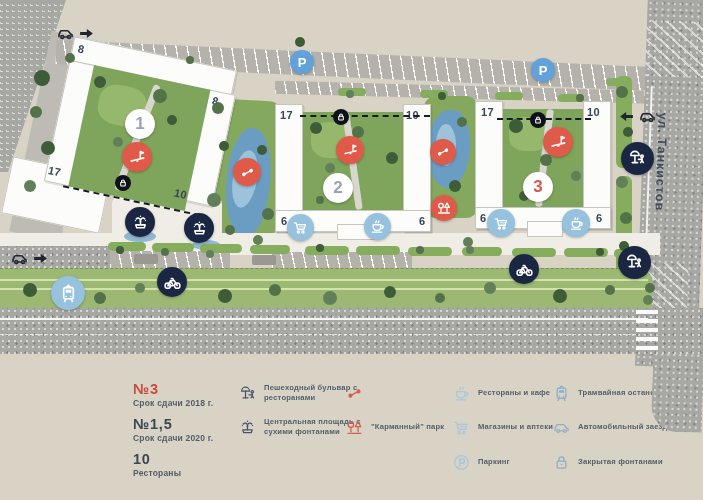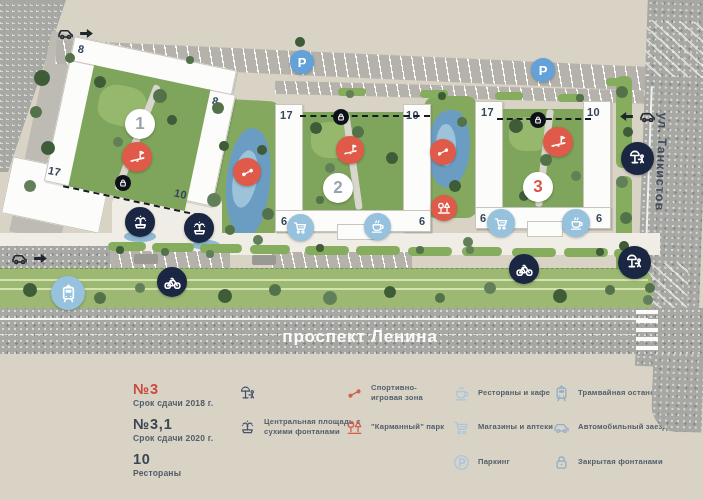--- a/index.html
+++ b/index.html
@@ -144,21 +144,20 @@
 
     <div class="abs" style="left:0;top:268px;width:652px;height:44px;background:#9cb873;border-radius:0 14px 0 0;z-index:5;border-top:1.5px dashed #74935a;"></div>
     <div class="bikeline" style="left:0;top:279px;width:648px;"></div>
     <div class="bikeline" style="left:0;top:288px;width:648px;"></div>
 
     <div class="abs asphalt" style="left:0;top:308px;width:703px;height:46px;z-index:10;">
       <div class="abs" style="left:0;top:10px;width:648px;height:2px;background:rgba(255,255,255,.9);"></div>
       <div class="abs" style="left:0;top:26px;width:636px;height:0;border-top:1.5px dashed rgba(255,255,255,.7);"></div>
       <div class="abs" style="left:636px;top:2px;width:22px;height:42px;background:repeating-linear-gradient(to bottom,rgba(255,255,255,.95) 0 4px,transparent 4px 9px);"></div>
     </div>
-    <div id="prospekt-label">проспект Ленина</div>
 
     <div class="abs asphalt" style="left:652px;top:352px;width:51px;height:80px;border-radius:0 0 0 26px;transform:rotate(2deg);z-index:2;"></div>
 
     <div id="deco-layer" class="abs" style="left:0;top:0;width:703px;height:375px;z-index:20;pointer-events:none;">
         <div class="tree" style="left: 34px; top: 70px; width: 16px; height: 16px; background: rgb(63, 92, 57);"></div>
         <div class="tree" style="left: 30px; top: 106px; width: 12px; height: 12px; background: rgb(84, 114, 74);"></div>
         <div class="tree" style="left: 41px; top: 141px; width: 14px; height: 14px; background: rgb(63, 92, 57);"></div>
         <div class="tree" style="left: 24px; top: 180px; width: 12px; height: 12px; background: rgb(97, 128, 90);"></div>
         <div class="tree" style="left: 65px; top: 53px; width: 10px; height: 10px; background: rgb(84, 114, 74);"></div>
         <div class="tree" style="left: 94px; top: 76px; width: 12px; height: 12px; background: rgb(63, 92, 57);"></div>
@@ -497,36 +496,37 @@
             </svg>
           </span>
         </div>
       </div>
   </div>
 
   <div id="legend" class="abs" style="left:0;top:372px;width:703px;height:128px;">
 
     <div class="lg-title red" style="left:133px;top:9px;">№3</div>
     <div class="lg-sub" style="left:133px;top:26px;">Срок сдачи 2018 г.</div>
-    <div class="lg-title" style="left:133px;top:44px;">№3,1</div>
+    <div class="lg-title" style="left:133px;top:44px;">№1,5</div>
     <div class="lg-sub" style="left:133px;top:61px;">Срок сдачи 2020 г.</div>
     <div class="lg-title" style="left:133px;top:79px;">10</div>
     <div class="lg-sub" style="left:133px;top:96px;">Рестораны</div>
 
     <div class="lg-row" style="left:238px;top:7px;">
       <span class="lg-ico lgi-navy">
           <svg viewBox="0 0 24 24" fill="none" stroke="currentColor" stroke-width="1.6" stroke-linecap="round" stroke-linejoin="round">
             <path d="M4.5 9 a5 5 0 0 1 10 0 Z"></path>
             <path d="M9.5 9 V17.5"></path>
             <path d="M6.3 17.5 h6.4"></path>
             <circle cx="18" cy="10" r="1.5"></circle>
             <path d="M18 11.6 V15 M18 15 l-1.6 2.6 M18 15 l1.6 2.6"></path>
             <path d="M13.8 13.6 h4.2"></path>
           </svg>
         </span>
+      <span class="lg-label">Пешеходный бульвар с ресторанами</span>
     </div>
     <div class="lg-row" style="left:238px;top:41px;">
       <span class="lg-ico lgi-navy">
           <svg viewBox="0 0 24 24" fill="none" stroke="currentColor" stroke-width="1.6" stroke-linecap="round" stroke-linejoin="round">
             <path d="M12 10.5 V14.8"></path>
             <path d="M12 10 C12 6.2 8.4 5.4 6.6 7.6"></path>
             <path d="M12 10 C12 6.2 15.6 5.4 17.4 7.6"></path>
             <circle cx="5.6" cy="9.6" r=".9" fill="currentColor" stroke="none"></circle>
             <circle cx="18.4" cy="9.6" r=".9" fill="currentColor" stroke="none"></circle>
             <circle cx="12" cy="4" r=".9" fill="currentColor" stroke="none"></circle>
@@ -539,21 +539,20 @@
     <div class="lg-row" style="left:345px;top:7px;">
       <span class="lg-ico lgi-red">
           <svg viewBox="0 0 24 24" fill="none" stroke="currentColor" stroke-width="1.6" stroke-linecap="round" stroke-linejoin="round">
             <g transform="rotate(-28 12 12)">
               <path d="M7 12 H17"></path>
               <circle cx="6.2" cy="12" r="2.6" fill="currentColor" stroke="none"></circle>
               <circle cx="17.8" cy="12" r="2.6" fill="currentColor" stroke="none"></circle>
             </g>
           </svg>
         </span>
-      <span class="lg-label" style="width:80px;">Спортивно- игровая зона</span>
     </div>
     <div class="lg-row" style="left:345px;top:41px;">
       <span class="lg-ico lgi-red">
           <svg viewBox="0 0 24 24" fill="none" stroke="currentColor" stroke-width="1.6" stroke-linecap="round" stroke-linejoin="round">
             <circle cx="7.5" cy="8.5" r="3.4"></circle>
             <path d="M7.5 12 V17.5"></path>
             <path d="M16.5 4.5 L20 11 H13 Z"></path>
             <path d="M16.5 11 V17.5"></path>
             <path d="M4 19.5 H20"></path>
           </svg>

